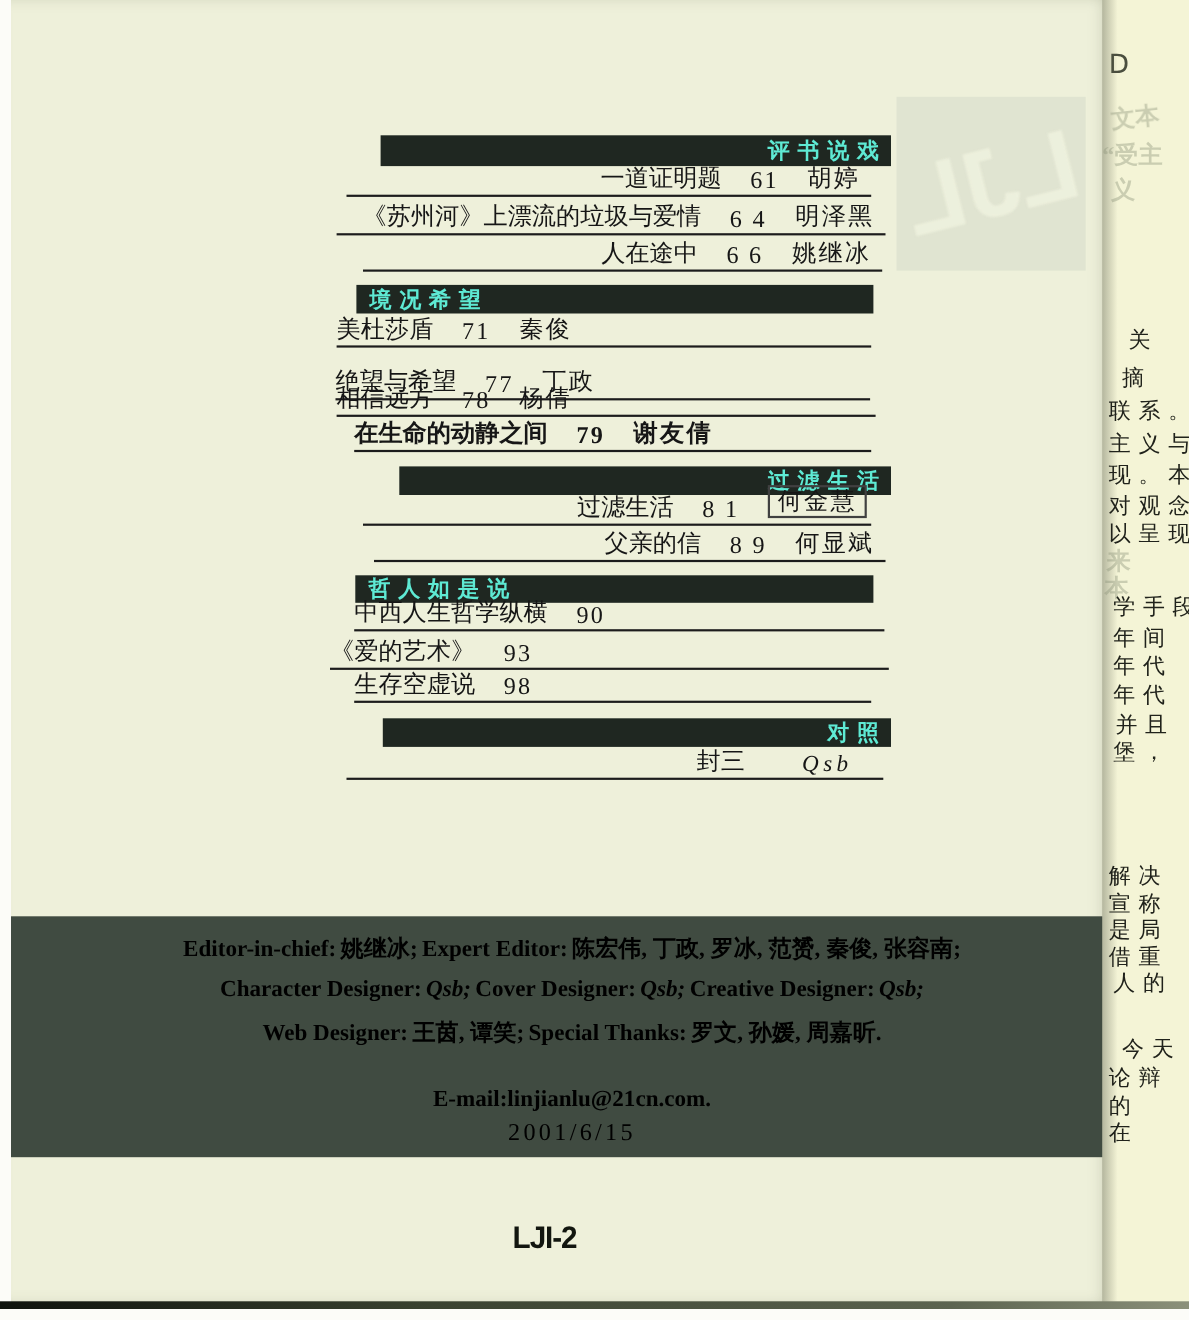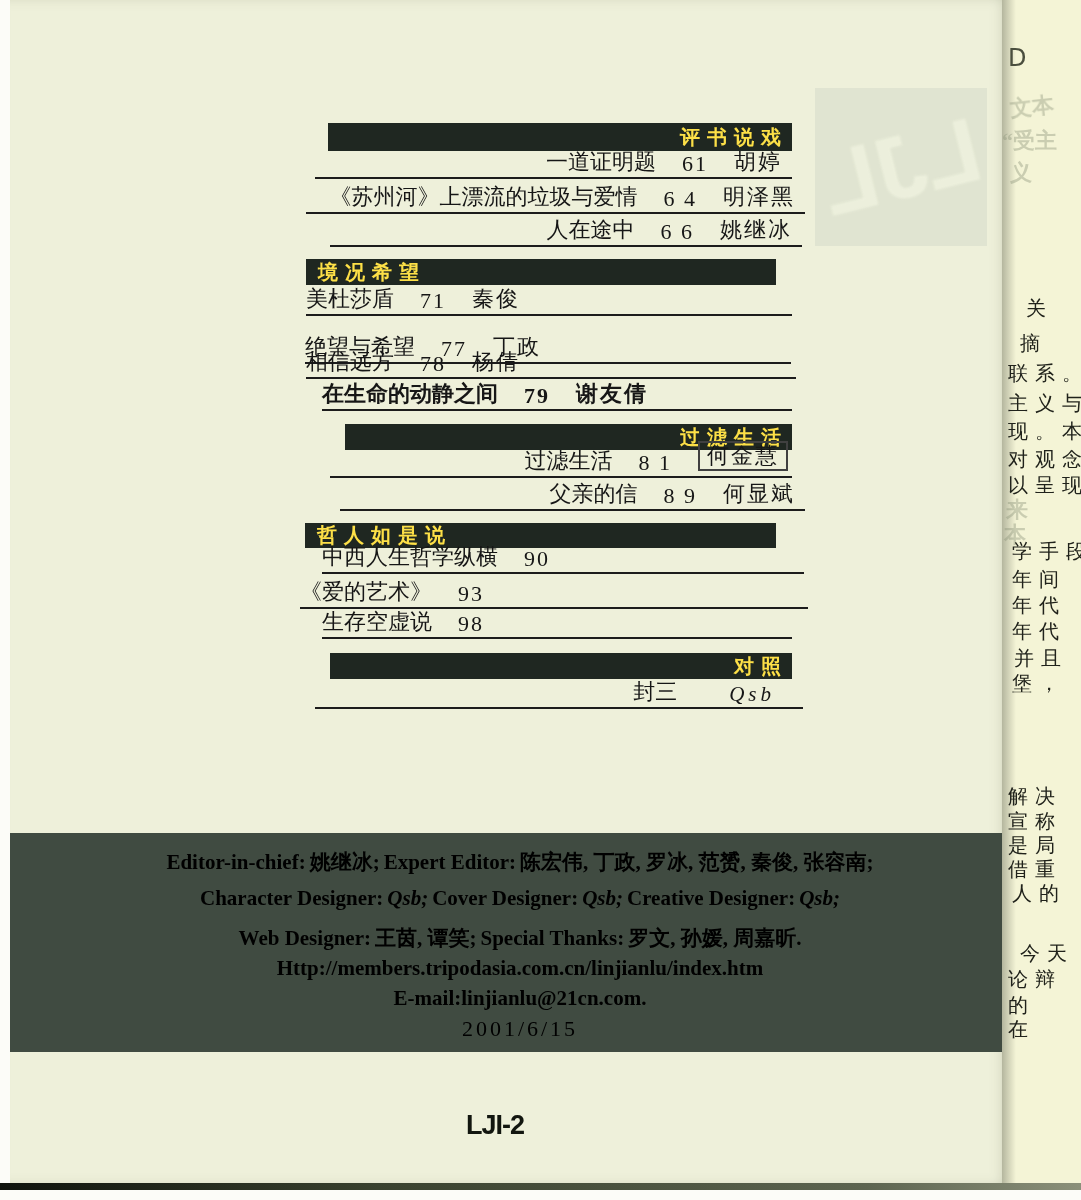--- a/index.html
+++ b/index.html
@@ -10,23 +10,23 @@
     overflow:hidden;
   }
   .scan{position:absolute;left:0;top:0;width:1081px;height:1200px;}
   .main-page{
     position:absolute;left:10px;top:0;width:1000px;height:1184px;
     background:#eef0da;
     box-shadow:inset -10px 0 16px -8px rgba(90,95,70,.5);
   }
   
   .bar{
-    position:absolute;background:#1f2721;color:#fde047;
+    position:absolute;background:#1f2721;color:#5eead4;
     font-weight:bold;font-size:20px;letter-spacing:7px;
-    display:flex;align-items:center;box-sizing:border-box;
+    display:flex;align-items:center;box-sizing:border-box;margin-left:18px;
   }
   .bar.right{justify-content:flex-end;padding-right:4px;}
   .bar.left{justify-content:flex-start;padding-left:12px;}
   
   .row{
     position:absolute;height:33px;box-sizing:border-box;
     display:flex;align-items:flex-end;
     border-bottom:2px solid #1c1c1c;
     font-size:22px;color:#161616;white-space:nowrap;
   }
@@ -186,23 +186,20 @@
 
   <div class="footer-box"></div>
   <div class="fl" style="top:848px;">
     <span>Editor-in-chief:</span><span>姚继冰;</span><span>Expert Editor:</span><span>陈宏伟, 丁政, 罗冰, 范赟, 秦俊, 张容南;</span>
   </div>
   <div class="fl" style="top:886px;">
     <span>Character Designer:</span><span class="it">Qsb;</span><span>Cover Designer:</span><span class="it">Qsb;</span><span>Creative Designer:</span><span class="it">Qsb;</span>
   </div>
   <div class="fl" style="top:924px;">
     <span>Web Designer:</span><span>王茵, 谭笑;</span><span>Special Thanks:</span><span>罗文, 孙媛, 周嘉昕.</span>
-  </div>
-  <div class="fl" style="top:956px;">
-    <span>Http://members.tripodasia.com.cn/linjianlu/index.htm</span>
   </div>
   <div class="fl" style="top:986px;">
     <span>E-mail:linjianlu@21cn.com.</span>
   </div>
   <div class="fl fd" style="top:1016px;">
     <span>2001/6/15</span>
   </div>
 
   <div class="page-mark">LJI-2</div>
 

